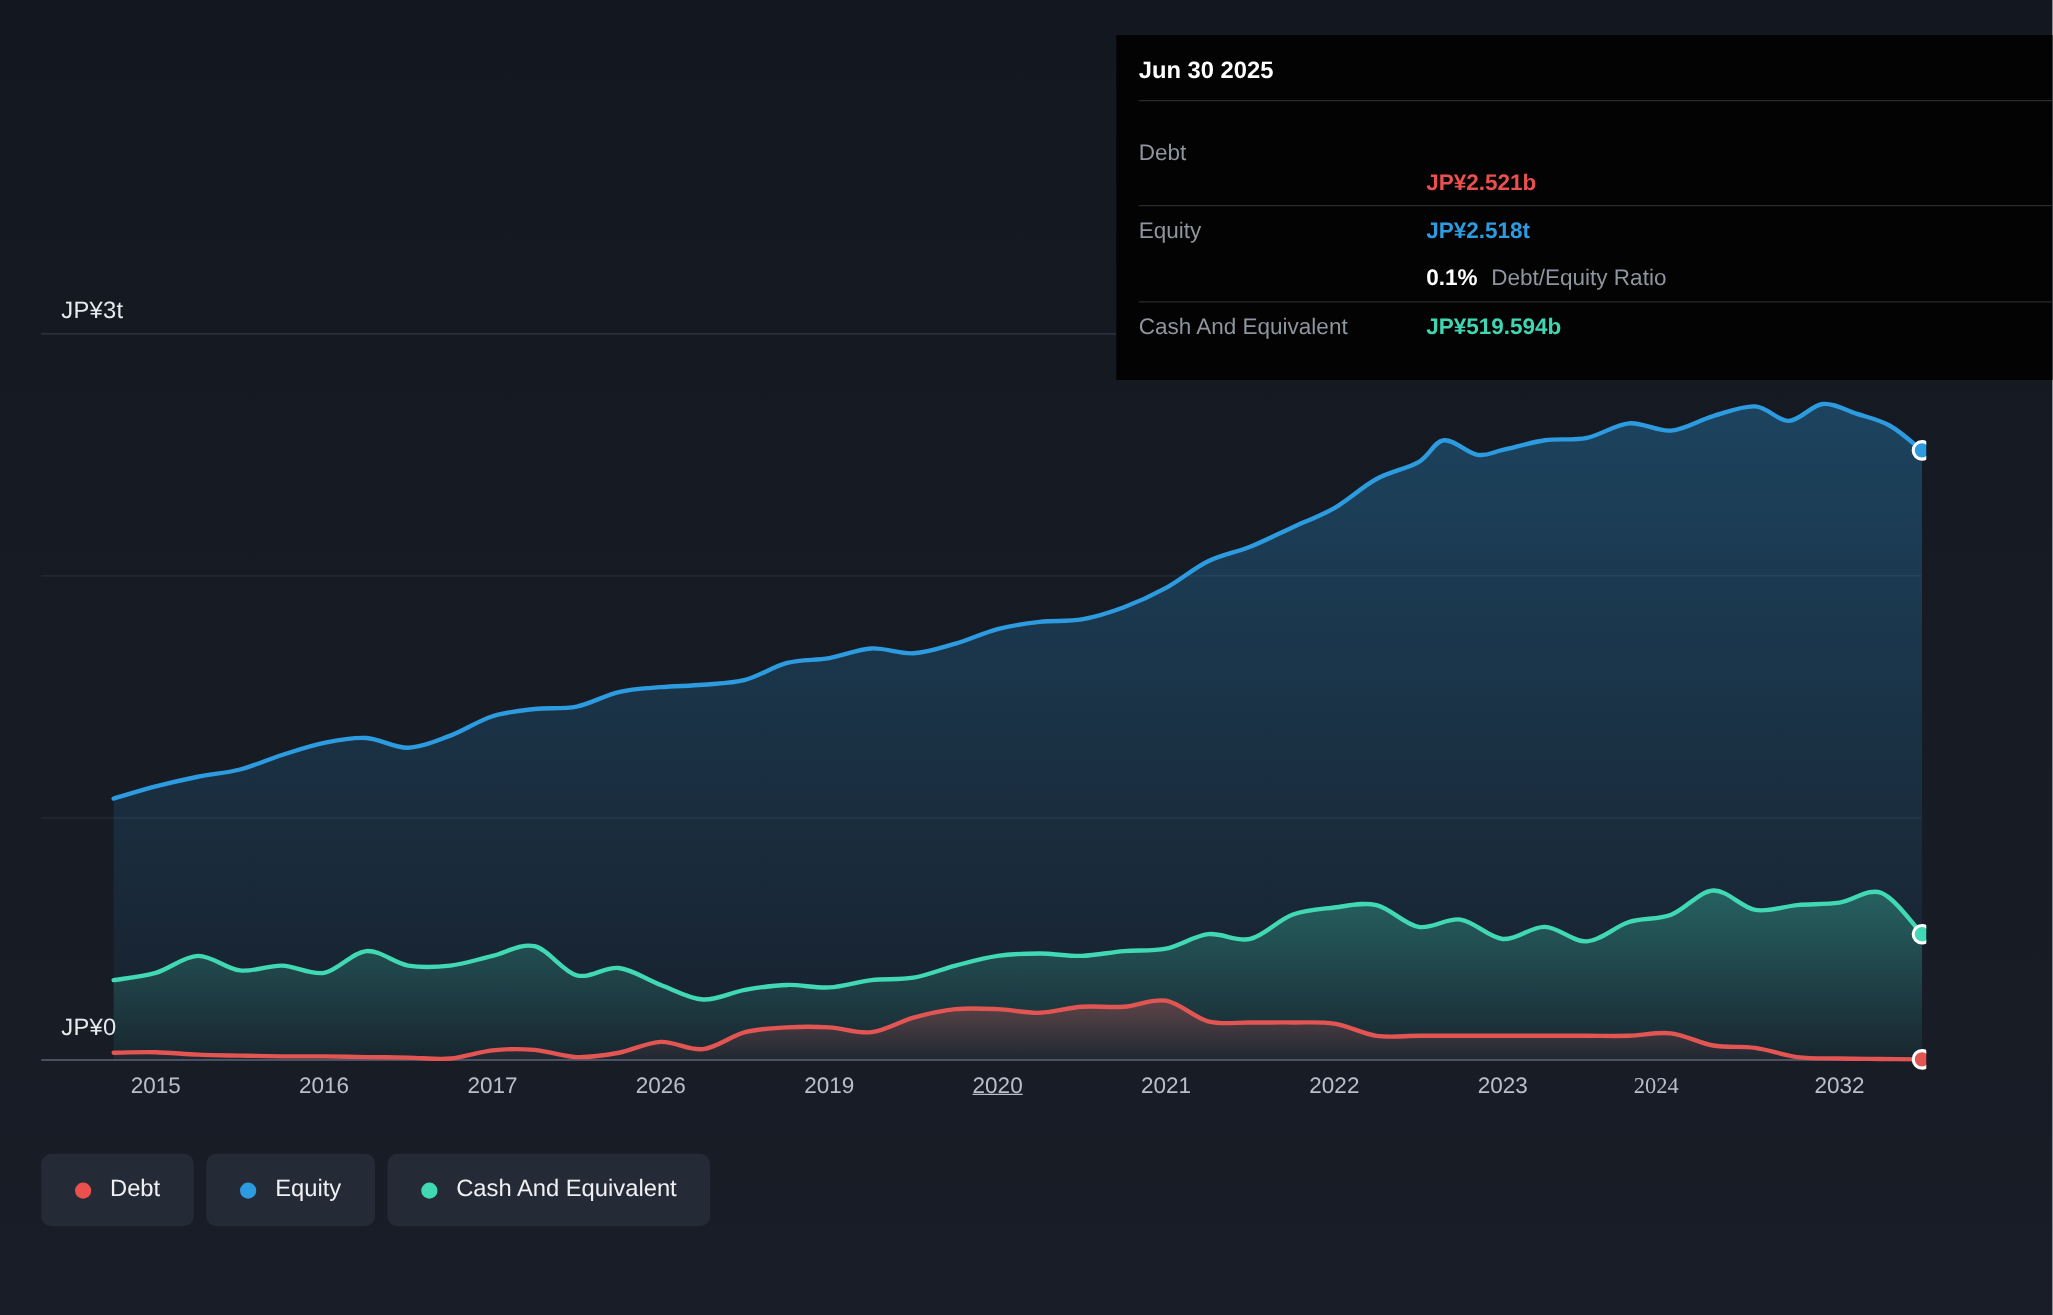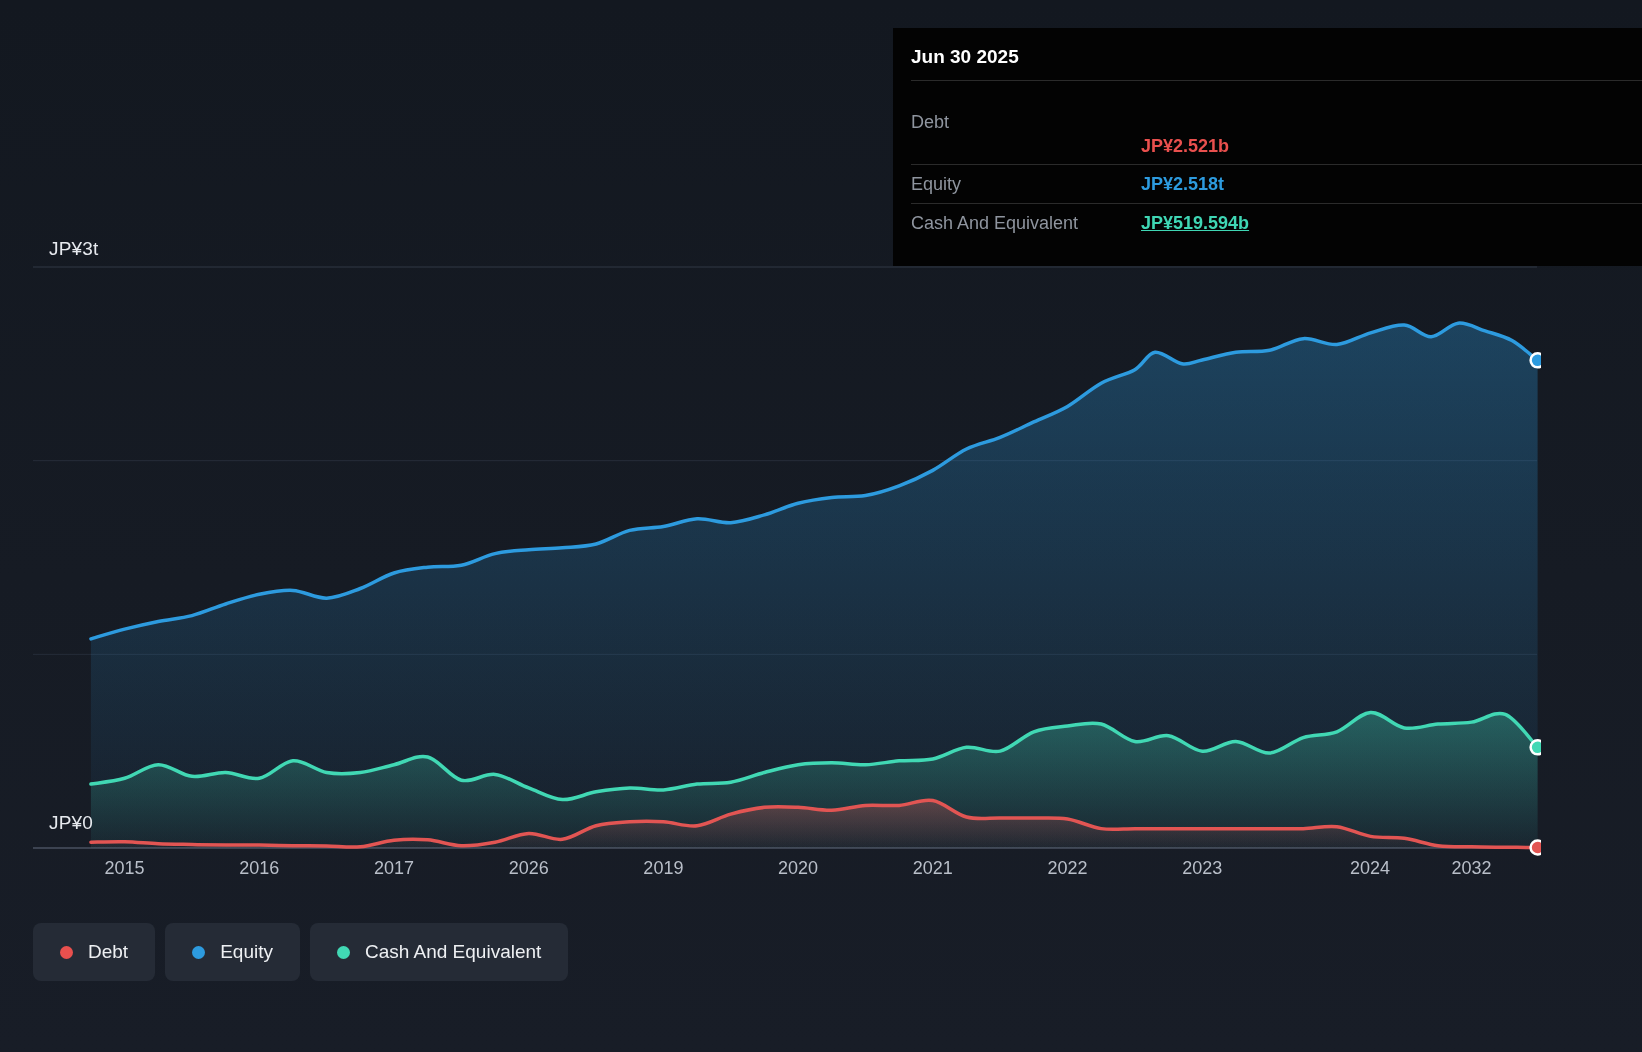--- a/index.html
+++ b/index.html
@@ -23,21 +23,21 @@
     padding:6px 18px 24px 18px;
   }
   .tt-title{font-size:19px;font-weight:700;padding:12px 0 12px;}
   .tt-row{display:flex;align-items:center;border-top:1px solid #2b2b2b;
     padding:7px 0;font-size:18px;min-height:24px;}
   .tt-row.no-border{border-top:none;}
   .tt-label{width:230px;color:#8f959f;flex:0 0 auto;}
   .tt-value{font-weight:700;}
   .v-red{color:#e9504e;margin-top:48px;}
   .v-blue{color:#2d9bdf;}
-  .v-teal{color:#3fd6b4;text-decoration:underline;}
+  .v-teal{color:#3fd6b4;}
   .ratio-pct{color:#ffffff;font-weight:700;}
   .ratio-text{color:#8f959f;font-weight:400;margin-left:6px;}
   
   .legend{position:absolute;left:33px;top:923px;display:flex;gap:10px;}
   .pill{display:flex;align-items:center;gap:15px;background:#252b36;
     border-radius:8px;padding:0 27px;height:58px;color:#eef0f3;font-size:19px;
     cursor:pointer;}
   .dot{width:13px;height:13px;border-radius:50%;flex:0 0 auto;}
 </style>
 </head>
@@ -77,37 +77,44 @@
 
   <div class="y-label y3t">JP¥3t</div>
   <div class="y-label y0">JP¥0</div>
 
   <div id="x-axis">
       <span class="x-label" style="left: 124.596px;">2015</span>
       <span class="x-label" style="left: 259.296px;">2016</span>
       <span class="x-label" style="left: 393.996px;">2017</span>
       <span class="x-label" style="left: 528.696px;">2026</span>
       <span class="x-label" style="left: 663.396px;">2019</span>
-      <span class="x-label" style="left: 798.096px;">2020</span>
+      <span class="x-label" style="left: 798.096px; text-decoration: underline;">2020</span>
       <span class="x-label" style="left: 932.796px;">2021</span>
       <span class="x-label" style="left: 1067.5px;">2022</span>
       <span class="x-label" style="left: 1202.2px;">2023</span>
-      <span class="x-label" style="left: 1370px;">2024</span>
+      <span class="x-label" style="left: 1325px; font-family: Liberation Serif, serif;">2024</span>
       <span class="x-label" style="left: 1471.6px;">2032</span>
     </div>
 
   <div class="tooltip">
     <div class="tt-title">Jun 30 2025</div>
     <div class="tt-row">
       <span class="tt-label">Debt</span>
       <span class="tt-value v-red">JP¥2.521b</span>
     </div>
     <div class="tt-row">
       <span class="tt-label">Equity</span>
       <span class="tt-value v-blue">JP¥2.518t</span>
+    </div>
+    <div class="tt-row no-border">
+      <span class="tt-label"></span>
+      <span class="tt-value">
+        <span class="ratio-pct">0.1%</span>
+        <span class="ratio-text">Debt/Equity Ratio</span>
+      </span>
     </div>
     <div class="tt-row">
       <span class="tt-label">Cash And Equivalent</span>
       <span class="tt-value v-teal">JP¥519.594b</span>
     </div>
   </div>
 
   <div class="legend">
     <div class="pill">
       <span class="dot" style="background: rgb(233, 80, 78);"></span>

